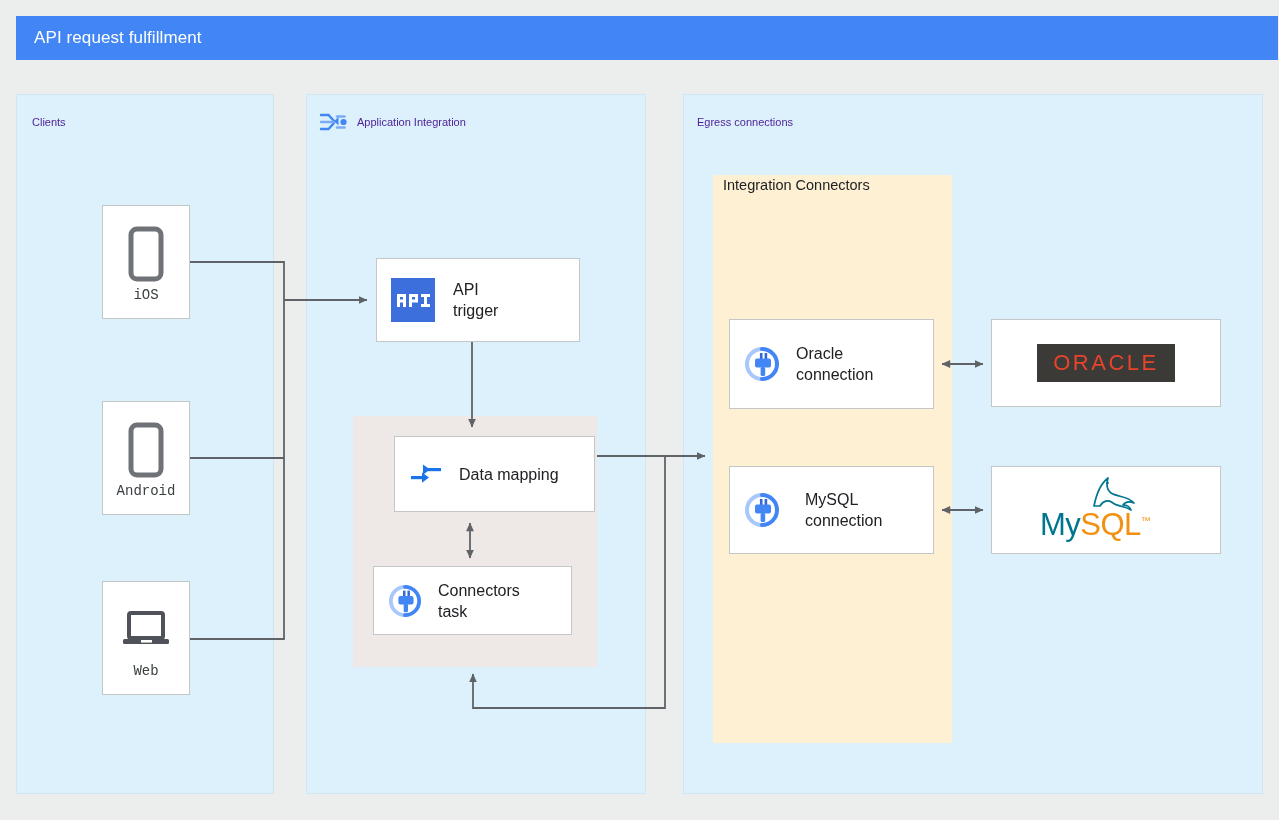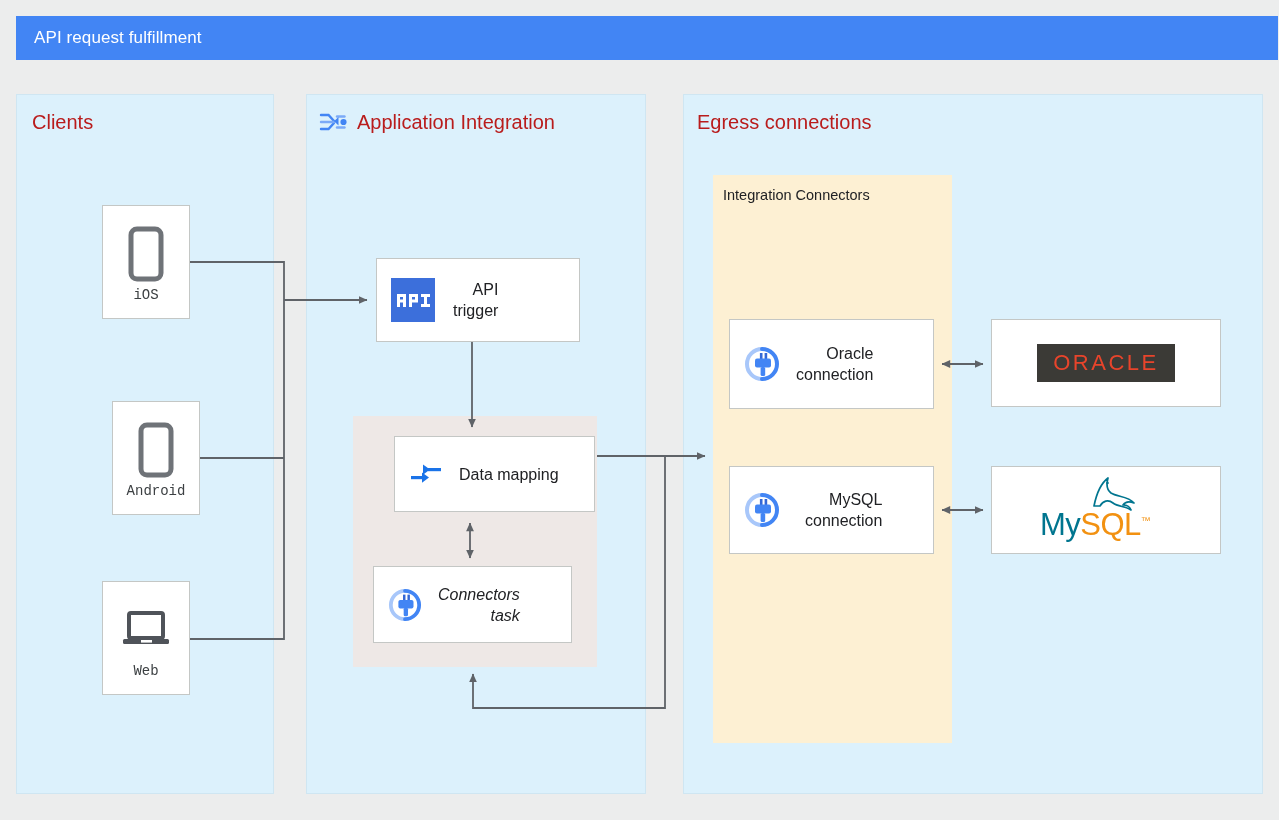--- a/index.html
+++ b/index.html
@@ -28,83 +28,83 @@
     position: absolute;
     background: #dcf1fc;
     border: 1px solid #cfe6f2;
   }
   .panel-clients { left: 16px;  top: 94px; width: 258px; height: 700px; }
   .panel-appint  { left: 306px; top: 94px; width: 340px; height: 700px; }
   .panel-egress  { left: 683px; top: 94px; width: 580px; height: 700px; }
 
   .panel-label {
     position: absolute;
-    font-size: 20px; color: #b91c1c; line-height: 18px;
+    font-size: 11px; color: #4c1d95; line-height: 18px;
     white-space: nowrap;
   }
   .lbl-clients { left: 32px;  top: 113px; }
   .lbl-appint  { left: 357px; top: 113px; }
   .lbl-egress  { left: 697px; top: 113px; }
 
   
   .appint-logo { position: absolute; left: 317px; top: 106px; width: 32px; height: 32px; }
 
   
   .group-connectors {
     position: absolute; left: 713px; top: 175px;
     width: 239px; height: 568px;
     background: #fdf0d3;
   }
   .lbl-intconn {
-    position: absolute; left: 723px; top: 186px;
+    position: absolute; left: 723px; top: 176px;
     font-size: 14.5px; color: #202124; line-height: 18px; white-space: nowrap;
   }
   .group-tasks {
     position: absolute; left: 353px; top: 416px;
     width: 244px; height: 251px;
     background: #eee8e6;
   }
 
   
   .card {
     position: absolute;
     background: #ffffff;
     border: 1px solid #c4c7c5;
   }
 
   
   .client-card { width: 88px; height: 114px; left: 102px; }
   .c-ios     { top: 205px; }
-  .c-android { top: 401px; margin-left: 10px; }
+  .c-android { top: 401px; }
   .c-web     { top: 581px; }
   .client-icon {
     position: absolute; left: 0; right: 0; top: 20px;
     display: flex; justify-content: center;
   }
   .client-name {
     position: absolute; left: 0; right: 0; bottom: 14px;
     text-align: center; font-size: 14px; color: #3c4043; line-height: 17px; font-family: Liberation Mono, monospace;
   }
 
   
-  .node-card { display: flex; align-items: center; text-align: right; }
+  .node-card { display: flex; align-items: center; }
   .node-icon { flex: 0 0 auto; display: flex; align-items: center; justify-content: center; }
   .node-text {
     font-size: 16px; color: #202124; line-height: 21px; white-space: pre-line;
   }
 
   .n-api   { left: 376px; top: 258px; width: 204px; height: 84px; }
   .n-api .node-icon { width: 44px; height: 44px; margin-left: 14px; }
   .n-api .node-text { margin-left: 18px; }
 
   .n-map   { left: 362px; top: 436px; width: 201px; height: 76px; margin-left: 32px; }
   .n-map .node-icon { width: 34px; height: 34px; margin-left: 14px; }
   .n-map .node-text { margin-left: 16px; }
 
-  .n-conn  { left: 373px; top: 566px; width: 199px; height: 77px; font-style: italic; }
+  .n-conn  { left: 373px; top: 566px; width: 199px; height: 69px; }
   .n-conn .node-icon { width: 34px; height: 34px; margin-left: 14px; }
   .n-conn .node-text { margin-left: 16px; }
 
   .n-oracle { left: 729px; top: 319px; width: 205px; height: 90px; }
   .n-mysql  { left: 729px; top: 466px; width: 205px; height: 88px; gap: 9px; }
   .n-oracle .node-icon, .n-mysql .node-icon { width: 36px; height: 36px; margin-left: 14px; }
   .n-oracle .node-text, .n-mysql .node-text { margin-left: 16px; }
 
   
   .l-oracle { left: 991px; top: 319px; width: 230px; height: 88px; }

